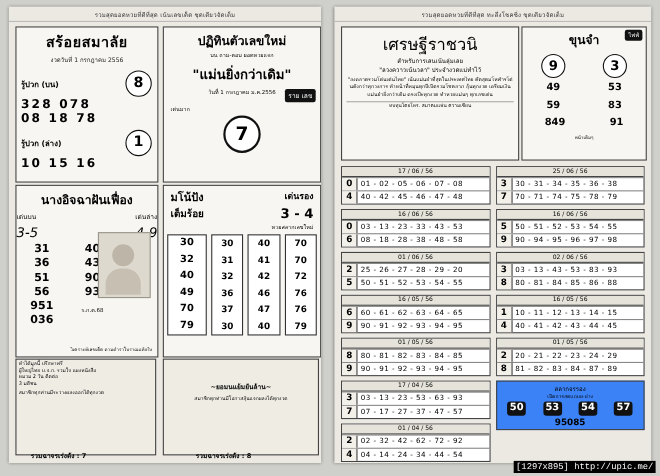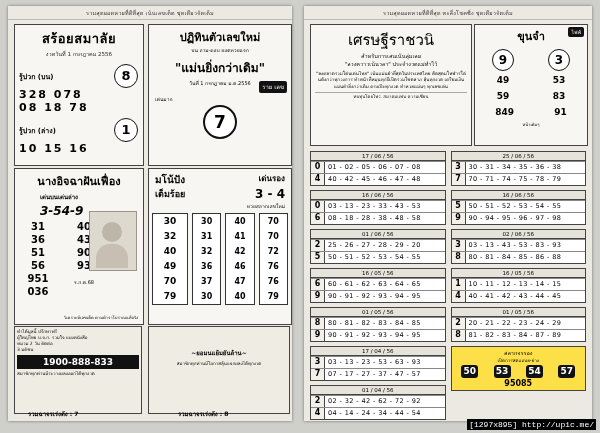--- a/index.html
+++ b/index.html
@@ -13,21 +13,21 @@
   .xs{font-size:5px;}
   
   .l-top{position:absolute;left:6px;top:18px;width:128px;height:140px;border:1px solid #444;background:#f7f6f2;}
   .l-title{font-size:13px;font-weight:bold;text-align:center;margin-top:3px;letter-spacing:.5px;}
   .l-sub{font-size:5.5px;text-align:center;color:#222;margin-top:1px;}
   .row-lbl{font-size:7px;font-weight:bold;margin-left:4px;}
   .circle{display:inline-block;width:22px;height:22px;border:1.5px solid #111;border-radius:50%;text-align:center;line-height:22px;font-size:13px;font-weight:bold;background:#fff;}
   .nums{font-size:11px;font-weight:bold;letter-spacing:2px;margin-left:4px;}
   .l-mid{position:absolute;left:6px;top:162px;width:128px;height:155px;border:1px solid #444;background:#f7f6f2;}
   .l-mid h3{font-size:11px;text-align:center;margin:3px 0 0;font-weight:bold;}
-  .pairs{font-size:9px;font-weight:bold;display:flex;justify-content:flex-start;margin-top:2px;margin-left:25px;}
+  .pairs{font-size:9px;font-weight:normal;display:flex;justify-content:space-between;margin-top:2px;}
   .l-bot{position:absolute;left:6px;top:320px;width:128px;height:88px;border:1px solid #444;background:#efece4;font-size:4.5px;padding:2px;box-sizing:border-box;line-height:1.35;}
   .phone{font-size:9px;font-weight:bold;text-align:center;background:#111;color:#fff;margin-top:2px;padding:1px 0;}
   .r-top{position:absolute;left:140px;top:18px;width:142px;height:140px;border:1px solid #444;background:#f7f6f2;}
   .quote{font-size:12px;font-weight:bold;text-align:center;margin-top:4px;}
   .bigc{width:30px;height:30px;border:2px solid #111;border-radius:50%;text-align:center;line-height:30px;font-size:17px;font-weight:bold;margin:2px auto;background:#fff;}
   .r-mid{position:absolute;left:140px;top:162px;width:142px;height:155px;border:1px solid #444;background:#f7f6f2;}
   .mid-grid{display:flex;gap:4px;padding:3px;}
   .gcol{border:1px solid #333;background:#fff;font-size:9px;font-weight:bold;text-align:center;line-height:15px;width:34px;}
   .gwide{border:1px solid #333;background:#fff;font-size:8px;font-weight:bold;text-align:center;line-height:15px;flex:1;}
   .r-bot{position:absolute;left:140px;top:320px;width:142px;height:88px;border:1px solid #444;background:#efece4;font-size:4.5px;padding:3px;box-sizing:border-box;text-align:center;line-height:1.5;}
@@ -43,21 +43,21 @@
   .sidenums{display:flex;justify-content:space-around;font-size:9px;font-weight:bold;line-height:13px;margin-top:3px;}
   .tbl-wrap{position:absolute;left:6px;top:145px;width:276px;}
   .tbl{display:flex;gap:5px;}
   .tcol{flex:1;}
   .grp{margin-bottom:4px;border:1px solid #444;background:#fff;}
   .grp .gh{font-size:5.5px;text-align:center;background:#e6e3da;border-bottom:1px solid #444;line-height:8px;}
   .grow{display:flex;border-top:1px solid #888;}
   .grow:first-child{border-top:none;}
   .gk{width:13px;text-align:center;font-size:8px;font-weight:bold;border-right:1px solid #444;background:#f2f0e9;}
   .gv{flex:1;font-size:6.5px;letter-spacing:.4px;padding-left:3px;line-height:11px;}
-  .lotto{margin-top:2px;border:1px solid #444;background:#fde047;padding:2px;}
+  .lotto{margin-top:2px;border:1px solid #444;background:#3b82f6;padding:2px;}
   .lotto .lh{font-size:5.5px;text-align:center;}
   .balls{display:flex;justify-content:space-around;align-items:center;margin-top:1px;}
   .ball{width:17px;height:13px;border-radius:3px;background:#111;color:#fff;font-size:9px;font-weight:bold;text-align:center;line-height:13px;}
   .lrow{display:flex;justify-content:center;font-size:8px;font-weight:bold;margin-top:1px;}
   .wm{position:absolute;right:4px;bottom:3px;background:#000;color:#fff;font-size:8px;padding:1px 2px;font-family:"Liberation Mono",monospace;}
   .tiny-note{font-size:4.2px;text-align:center;line-height:1.4;}
   .girl{position:absolute;right:6px;top:42px;width:46px;height:58px;background:#ded9cf;border:1px solid #9a968c;}
   .girl:after{content:"";position:absolute;left:12px;top:10px;width:20px;height:20px;border-radius:50%;background:#bdb6a8;}
   .girl:before{content:"";position:absolute;left:6px;top:32px;width:32px;height:24px;border-radius:14px 14px 0 0;background:#c7c0b2;}
 </style>
@@ -126,21 +126,20 @@
         </div>
       </div>
       <div class="tiny-note" style="position:absolute;left:48px;bottom:3px;width:76px;">วิเคราะห์เลขเด็ด ตามตำราโบราณแท้จริง</div>
     </div>
 
     <div class="l-bot">
       <div>ทำได้มูลนี้  ปรึกษาฟรี</div>
       <div>ผู้ใหญ่ไทย บ.จ.ก. รวมใจ  แผงหนังสือ</div>
       <div>หมวม 2 วัน  ติดต่อ</div>
       <div>3 มติชน</div>
-      <div class="phone">1900-888-833</div>
       <div style="margin-top:2px">สมาชิกทุกท่านมีระวางผลงออกได้ทุกงวด</div>
     </div>
 
     <div class="r-top">
       <div class="ttl" style="font-size:11px;margin-top:3px">ปฏิทินตัวเลขใหม่</div>
       <div class="xs" style="text-align:center">บน  ถาม-ตอบ  ยอดหวยแจก</div>
       <div class="quote">"แม่นยิ่งกว่าเดิม"</div>
       <div class="xs" style="text-align:center;margin-top:2px">วันที่ 1 กรกฎาคม ม.ค.2556</div>
       <div style="position:absolute;right:4px;top:56px;background:#111;color:#fff;font-size:6px;padding:1px 3px;border-radius:2px">ราย เลข</div>
       <div class="xs" style="margin-left:6px;margin-top:8px">เด่นมาก</div>

